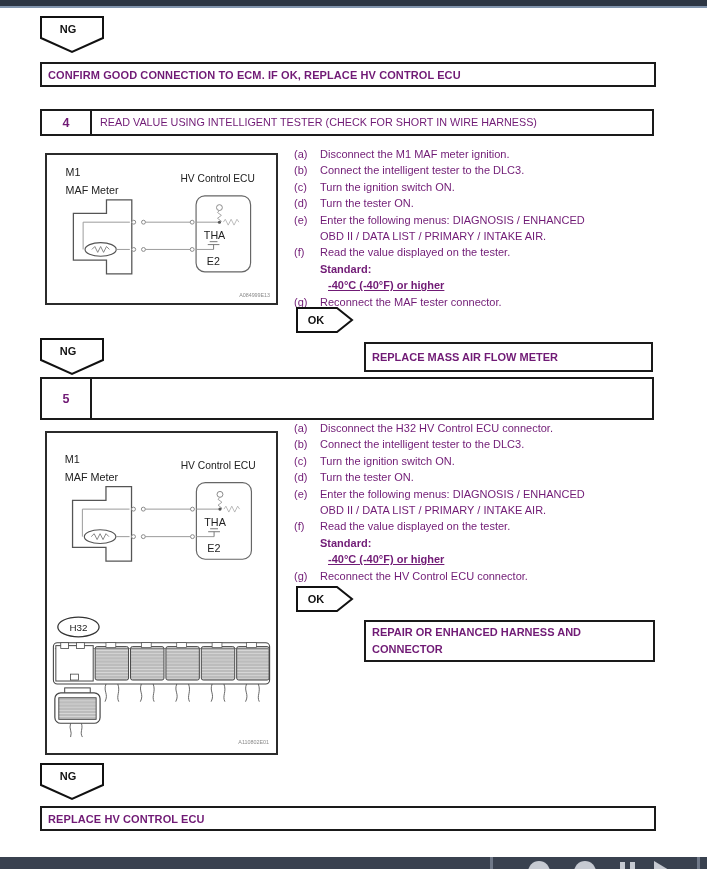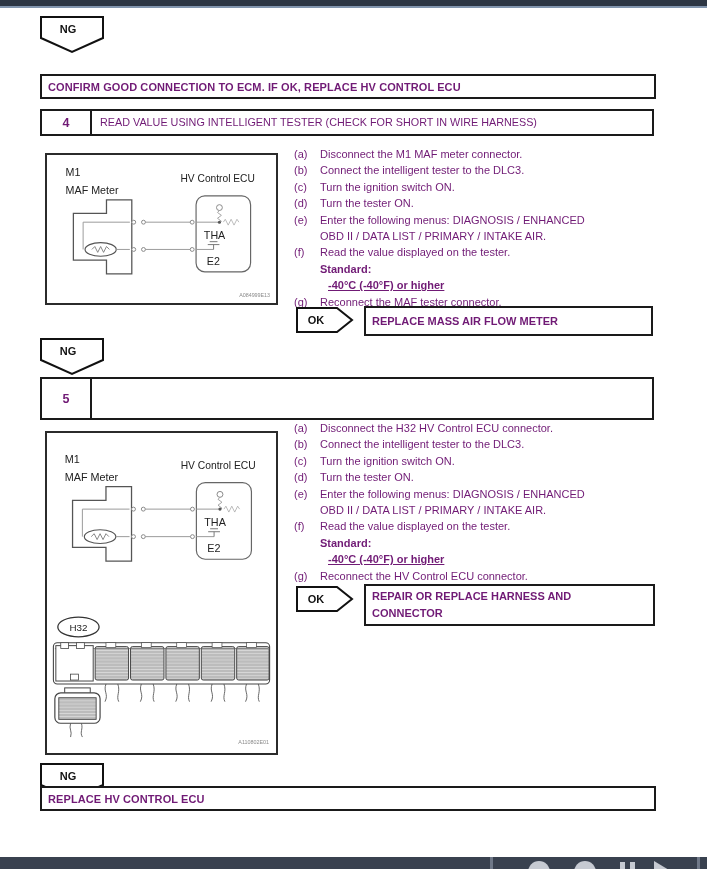--- a/index.html
+++ b/index.html
@@ -27,21 +27,21 @@
   .ilist { position:absolute; width:368px; font-size:11px; }
   .iline { display:flex; line-height:16.4px; }
   .iline .lb { width:26px; flex:none; }
   .iline .tx { flex:1; }
   .iline.bold .tx { font-weight:bold; }
   .iline.ind .tx { padding-left:8px;text-decoration:underline; }
 
   .okptr { position:absolute; width:58px; height:26px; }
   .okbox { position:absolute; border:2px solid #1a1a1a; background:#fff;
            font-weight:bold; font-size:11px; line-height:17px;
-           padding:2px 40px 2px 6px; display:flex; align-items:center; }
+           padding:2px 40px 2px 6px; display:flex; align-items:center;margin-top:36px; }
 
   .bottombar { position:absolute; left:0; top:857px; width:707px; height:12px;
                background:#39414f; overflow:hidden; }
   .bb-div { position:absolute; top:0; width:3px; height:12px; background:#6f7888; }
   .bb-circle { position:absolute; top:4px; width:22px; height:22px;
                border-radius:50%; background:#c6cad2; }
   .bb-pausebar { position:absolute; top:5px; width:5px; height:14px; background:#c6cad2; }
   .bb-arrow { position:absolute; top:4px; width:0; height:0;
               border-left:15px solid #c6cad2; border-top:9px solid transparent;
               border-bottom:9px solid transparent; }
@@ -53,21 +53,21 @@
 
 <div class="page">
 
   <div class="topbar"></div>
 
   <svg class="ngflag" style="left:40px; top:16px;" viewBox="0 0 64 38">
     <polygon points="1,1 63,1 63,22 32,36 1,22" fill="#fff" stroke="#111" stroke-width="2"></polygon>
     <text x="28" y="17" text-anchor="middle" font-size="11" font-weight="bold" fill="#111">NG</text>
   </svg>
 
-  <div class="rbox" style="left:40px; top:62px; width:600px; height:21px;margin-top:12px;">
+  <div class="rbox" style="left:40px; top:62px; width:600px; height:21px;">
     <span>CONFIRM GOOD CONNECTION TO ECM. IF OK, REPLACE HV CONTROL ECU</span>
   </div>
 
   <div class="stephdr" style="left:40px; top:109px; width:610px; height:23px;">
     <div class="num">4</div>
     <div class="ttl">READ VALUE USING INTELLIGENT TESTER (CHECK FOR SHORT IN WIRE HARNESS)</div>
   </div>
 
   <div class="dbox" style="left:45px; top:153px; width:229px; height:148px;">
     <svg width="229" height="148" viewBox="0 0 233 152">
@@ -97,21 +97,21 @@
       <line x1="152" y1="97" x2="170" y2="97" stroke="#999" stroke-width="1"></line>
       <path d="M170,97 V92 M164,92 H176 M166,89 H174" fill="none" stroke="#777" stroke-width="1"></path>
       <text x="163" y="113" font-size="11" fill="#222">E2</text>
       <text x="228" y="146" text-anchor="end" font-size="5.5" fill="#8a8a8a">A084999E13</text>
     </svg>
   </div>
 
   <div class="ilist" style="left:294px; top:146px;">
     <div class="iline">
         <span class="lb">(a)</span>
-        <span class="tx">Disconnect the M1 MAF meter connector.</span>
+        <span class="tx">Disconnect the M1 MAF meter ignition.</span>
       </div>
     <div class="iline">
         <span class="lb">(b)</span>
         <span class="tx">Connect the intelligent tester to the DLC3.</span>
       </div>
     <div class="iline">
         <span class="lb">(c)</span>
         <span class="tx">Turn the ignition switch ON.</span>
       </div>
     <div class="iline">
@@ -268,29 +268,29 @@
         <span class="lb">(g)</span>
         <span class="tx">Reconnect the HV Control ECU connector.</span>
       </div>
   </div>
 
   <svg class="okptr" style="left:296px; top:586px;" viewBox="0 0 58 26">
     <polygon points="1,1 41,1 56,13 41,25 1,25" fill="#fff" stroke="#111" stroke-width="2"></polygon>
     <text x="20" y="17" text-anchor="middle" font-size="11" font-weight="bold" fill="#111">OK</text>
   </svg>
   <div class="okbox" style="left:364px; top:584px; width:241px; min-height:34px;">
-    <span>REPAIR OR REPLACE HARNESS AND CONNECTOR</span>
+    <span>REPAIR OR ENHANCED HARNESS AND CONNECTOR</span>
   </div>
 
   <svg class="ngflag" style="left:40px; top:763px;" viewBox="0 0 64 38">
     <polygon points="1,1 63,1 63,22 32,36 1,22" fill="#fff" stroke="#111" stroke-width="2"></polygon>
     <text x="28" y="17" text-anchor="middle" font-size="11" font-weight="bold" fill="#111">NG</text>
   </svg>
 
-  <div class="rbox" style="left:40px; top:786px; width:600px; height:21px;">
+  <div class="rbox" style="left:40px; top:806px; width:600px; height:21px;">
     <span>REPLACE HV CONTROL ECU</span>
   </div>
 
   <div class="bottombar">
     <div class="bb-div" style="left:490px;"></div>
     <div class="bb-circle" style="left:528px;"></div>
     <div class="bb-circle" style="left:574px;"></div>
     <div class="bb-pausebar" style="left:620px;"></div>
     <div class="bb-pausebar" style="left:630px;"></div>
     <div class="bb-arrow" style="left:654px;"></div>

